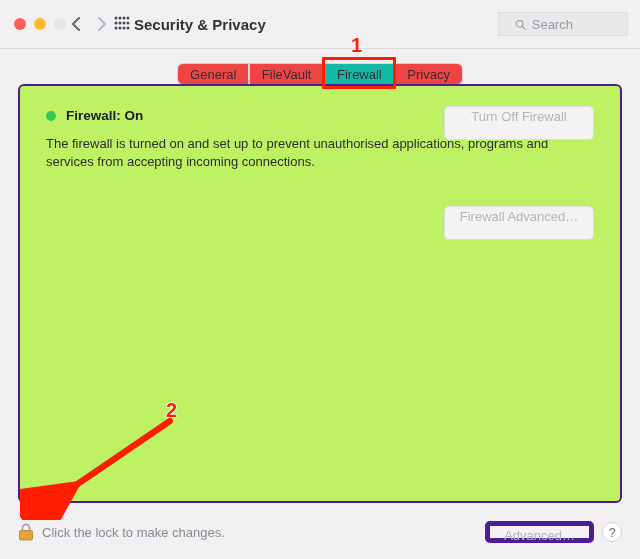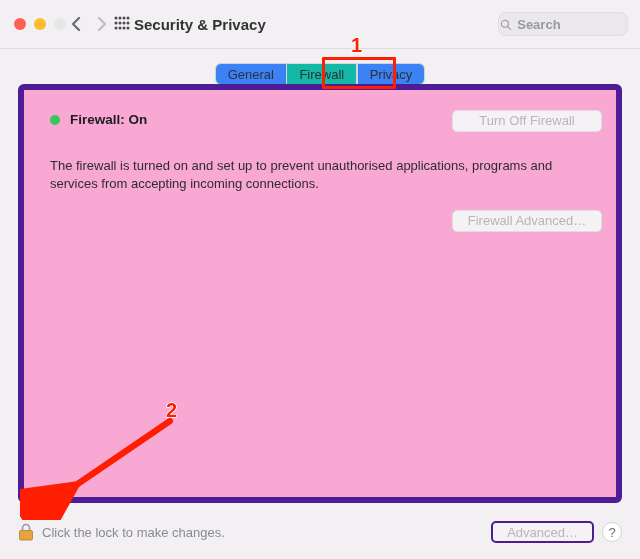--- a/index.html
+++ b/index.html
@@ -35,27 +35,26 @@
     color: #333;
     margin-left: 4px;
     flex: 1;
   }
   .search {
     display: flex;
     align-items: center;
     gap: 6px;
     width: 130px;
     height: 24px;
-    padding: 0 1px;
+    padding: 0 16px;
     color: #9a9a9e;
     background: #ebe8eb;
     border: 1px solid #e1dee1;
-    border-radius: 8px;
-    font-size: 13px;
-    font-weight: bold;
+    border-radius: 0;
+    font-size: 13px;
   }
   .search input {
     border: none; outline: none; background: transparent;
     font: inherit; color: #333; width: 100%;
   }
   .search input::placeholder { color: #9a9a9e; }
 
   
   .rule { height: 1px; background: #dedbde; }
 
@@ -65,68 +64,68 @@
     display: flex;
     border-radius: 7px;
     overflow: visible;
   }
   .tab {
     height: 22px;
     line-height: 22px;
     padding: 0 12px;
     font-size: 13px;
     color: #303033;
-    background: #3b82f6;
+    background: #ef4444;
     border: 0.5px solid #d6d3d6;
     margin-left: -0.5px;
     position: relative;
   }
   .tab:first-child { border-radius: 6px 0 0 6px; margin-left: 0; }
   .tab:last-child  { border-radius: 0 6px 6px 0; }
   .tab.active {
     background: #14b8a6;
     border-color: #dcd9dc;
     box-shadow: 0 0.5px 2px rgba(0,0,0,0.15);
   }
 
   
   .card {
     position: absolute;
     left: 18px; right: 18px;
     top: 84px; bottom: 56px;
-    background: #f9a8d4;
-    border: 6px solid #4c1d95;
+    background: #bef264;
+    border: 2px solid #4c1d95;
     border-radius: 6px;
     padding: 22px 26px;
   }
   .status-row {
     display: flex;
     align-items: center;
     gap: 10px;
   }
   .dot { width: 10px; height: 10px; border-radius: 50%; background: #34c759; }
   .status-text { font-weight: 700; font-size: 13.5px; }
   .btn {
     position: absolute;
-    right: 14px;
-    height: 22px;
+    right: 26px;
+    height: 34px;
     min-width: 150px;
     padding: 0 14px;
     font-size: 13px;
     color: #b8b5b8;
     background: #f5f2f5;
     border: 1px solid #e0dde0;
     border-radius: 5px;
     text-align: center;
     line-height: 20px;
   }
   .btn-turnoff { top: 20px; }
   .btn-options { top: 120px; }
   .desc {
-    margin-top: 30px;
+    margin-top: 12px;
     font-size: 13px;
     line-height: 1.35;
     color: #2d2d30;
     max-width: 520px;
   }
 
   
   .footer {
     position: absolute;
     left: 18px; right: 18px; bottom: 16px;
@@ -135,21 +134,21 @@
     gap: 8px;
   }
   .lock-icon { width: 16px; height: 18px; }
   .footer-text { color: #8a8a8e; font-size: 13px; flex: 1; }
   .btn-advanced {
     height: 22px;
     padding: 0 14px;
     font-size: 13px;
     color: #b8b5b8;
     background: #f5f2f5;
-    border: 2px solid #4c1d95;
+    border: 5px solid #4c1d95;
     border-radius: 5px;
     line-height: 20px;
   }
   .help {
     width: 20px; height: 20px;
     border-radius: 50%;
     background: #ffffff;
     border: 1px solid #d7d4d7;
     color: #6b6b70;
     font-size: 13px;
@@ -227,20 +226,21 @@
     </svg>
     <input type="text" placeholder="Search" style="">
   </div>
 </div>
 
 <div class="rule"></div>
 
 <div class="tabs-wrap">
   <div class="tabs">
     <div class="tab">General</div>
+    <div class="tab">FileVault</div>
     <div class="tab active">Firewall</div>
     <div class="tab">Privacy</div>
   </div>
 </div>
 
 <div class="card">
   <div class="status-row">
     <div class="dot"></div>
     <div class="status-text">Firewall: On</div>
   </div>

